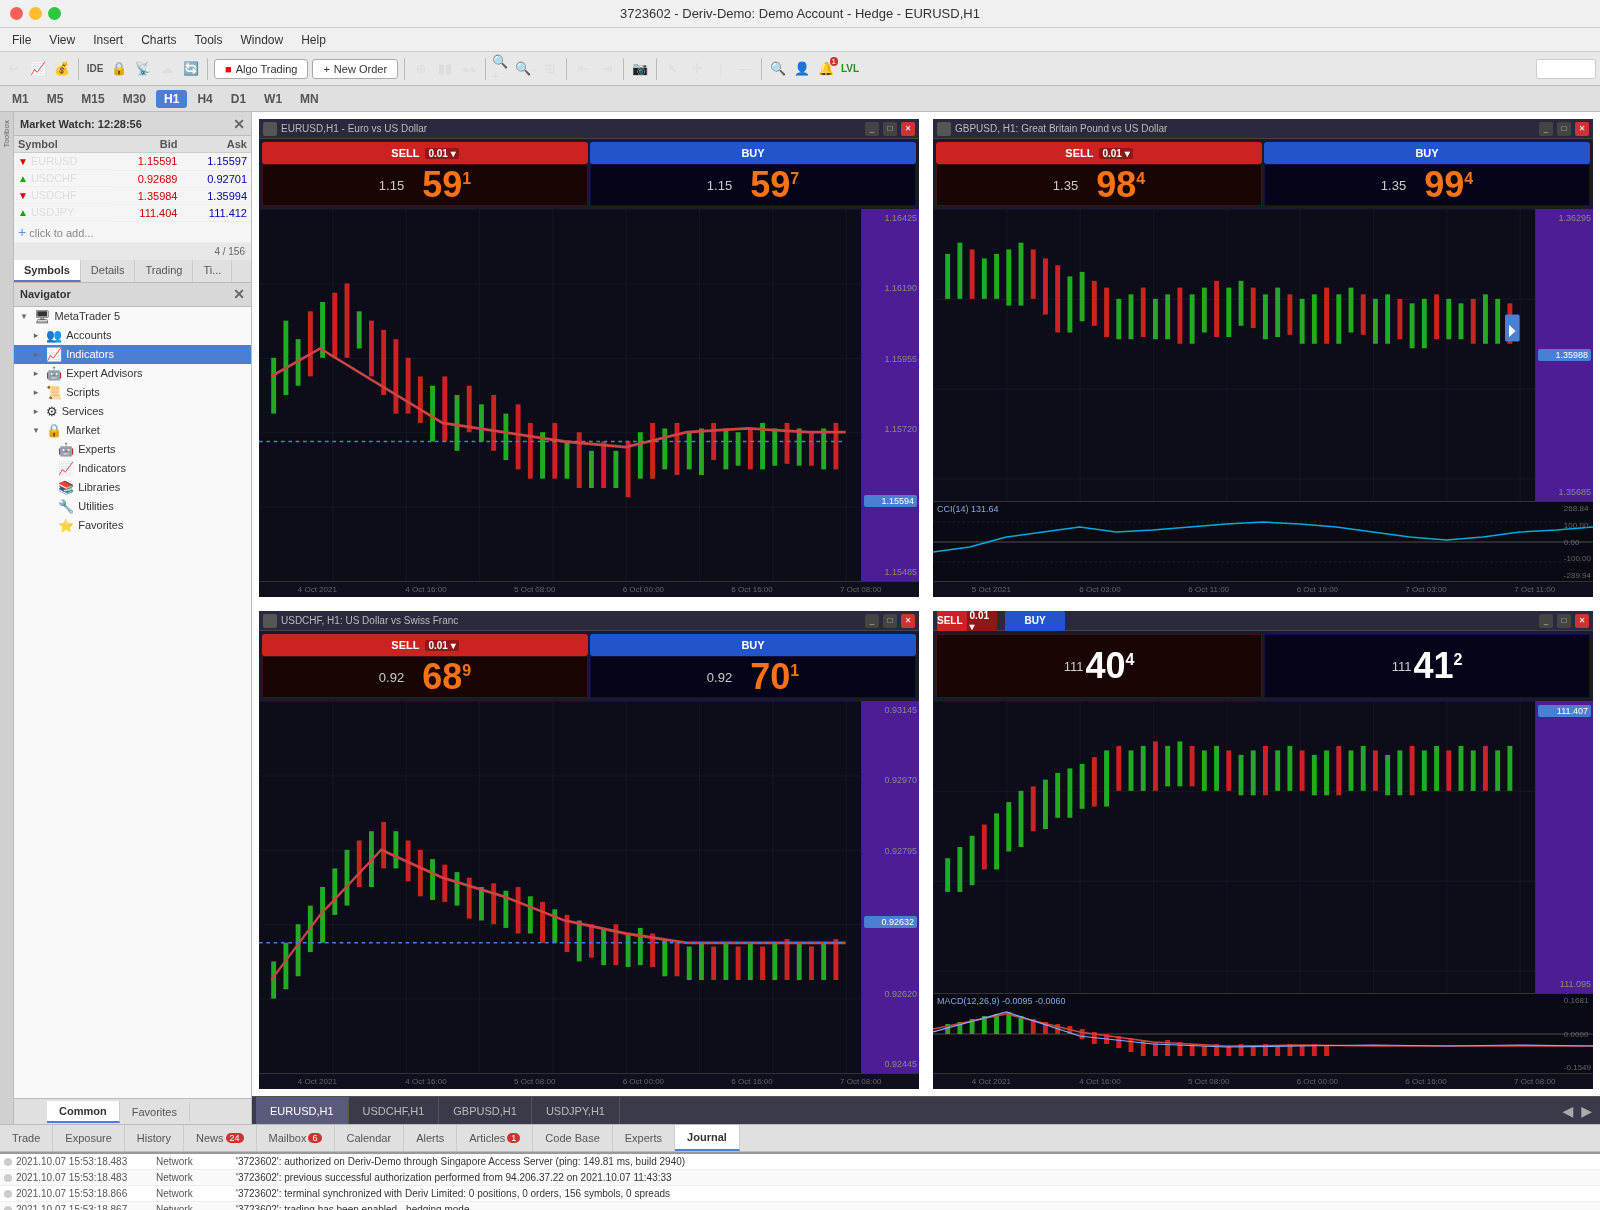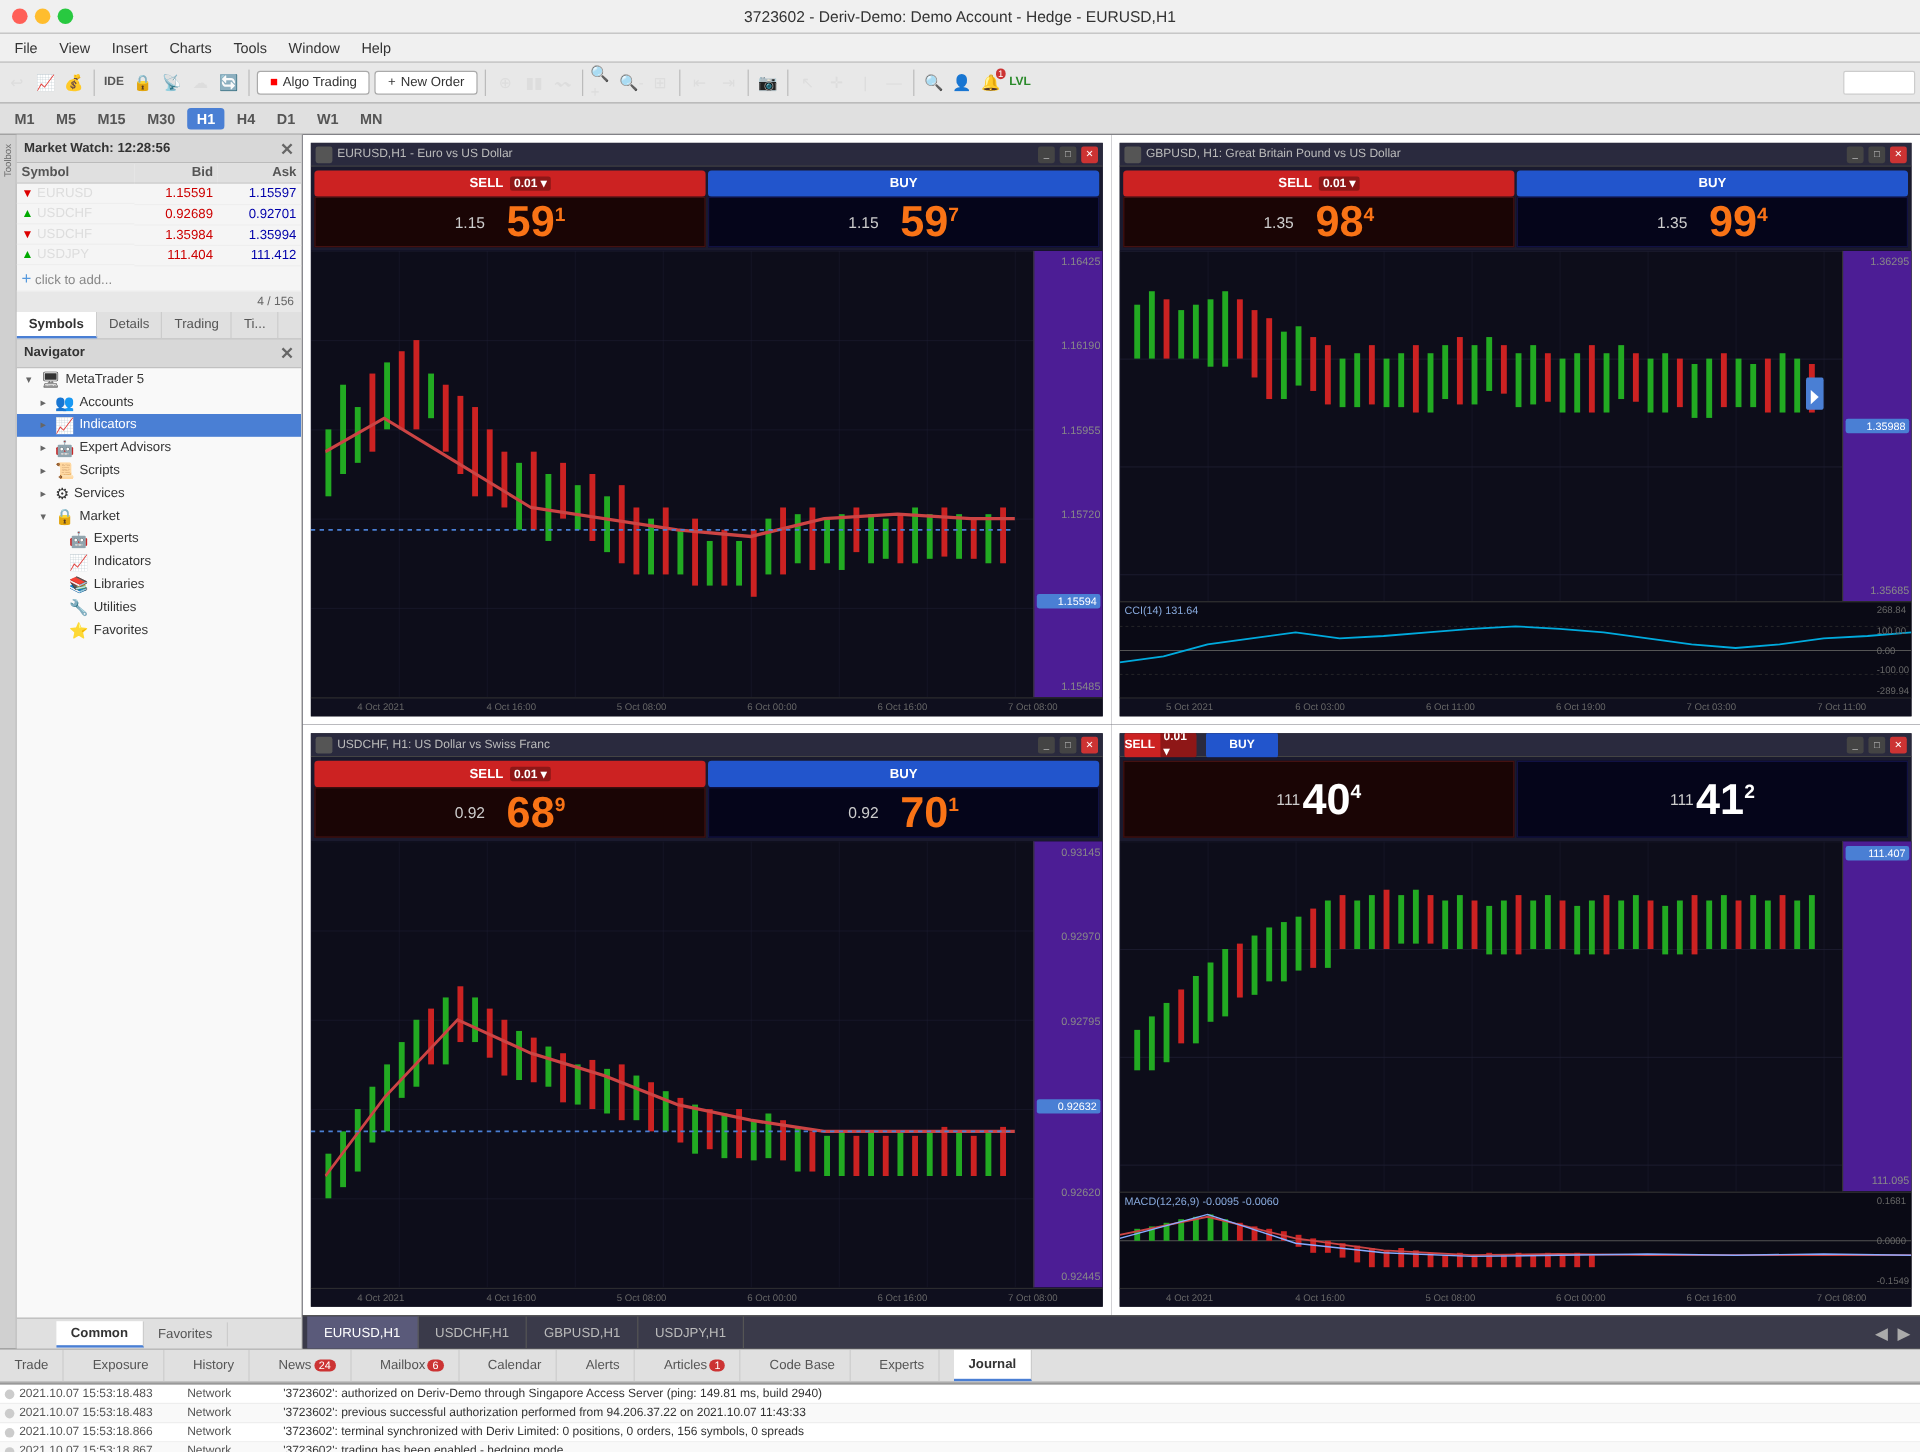--- a/index.html
+++ b/index.html
@@ -123,21 +123,21 @@
     #bottom-panel { background: #f5f5f5; border-top: 2px solid #999; display: flex; flex-direction: column; height: 160px; }
     .log-area { flex: 1; overflow-y: auto; background: #fff; }
     .log-row { display: flex; font-size: 10px; border-bottom: 1px solid #eee; padding: 2px 4px; align-items: flex-start; gap: 0; }
     .log-row:nth-child(even) { background: #f9f9f9; }
     .log-dot { width: 8px; height: 8px; border-radius: 50%; background: #ccc; margin-top: 2px; flex-shrink: 0; margin-right: 4px; }
     .log-time { width: 140px; color: #555; flex-shrink: 0; }
     .log-type { width: 80px; color: #555; flex-shrink: 0; }
     .log-msg { flex: 1; color: #333; }
 
     
-    #bottom-tabs { background: #e0e0e0; height: 28px; display: flex; align-items: center; border-top: 1px solid #bbb; border-bottom: 1px solid #bbb; gap: 12px; }
+    #bottom-tabs { background: #e0e0e0; height: 28px; display: flex; align-items: center; border-top: 1px solid #bbb; border-bottom: 1px solid #bbb; }
     .bt-tab { padding: 4px 12px; font-size: 11px; color: #555; cursor: pointer; border-right: 1px solid #ccc; height: 100%; display: flex; align-items: center; }
     .bt-tab.active { background: #fff; color: #333; font-weight: 600; border-bottom: 2px solid #4a7fd4; }
     .bt-badge { background: #cc3333; color: #fff; border-radius: 8px; padding: 0 4px; font-size: 9px; margin-left: 2px; }
 
     
     ::-webkit-scrollbar { width: 8px; height: 8px; }
     ::-webkit-scrollbar-track { background: #e0e0e0; }
     ::-webkit-scrollbar-thumb { background: #aaa; border-radius: 4px; }
 
     

